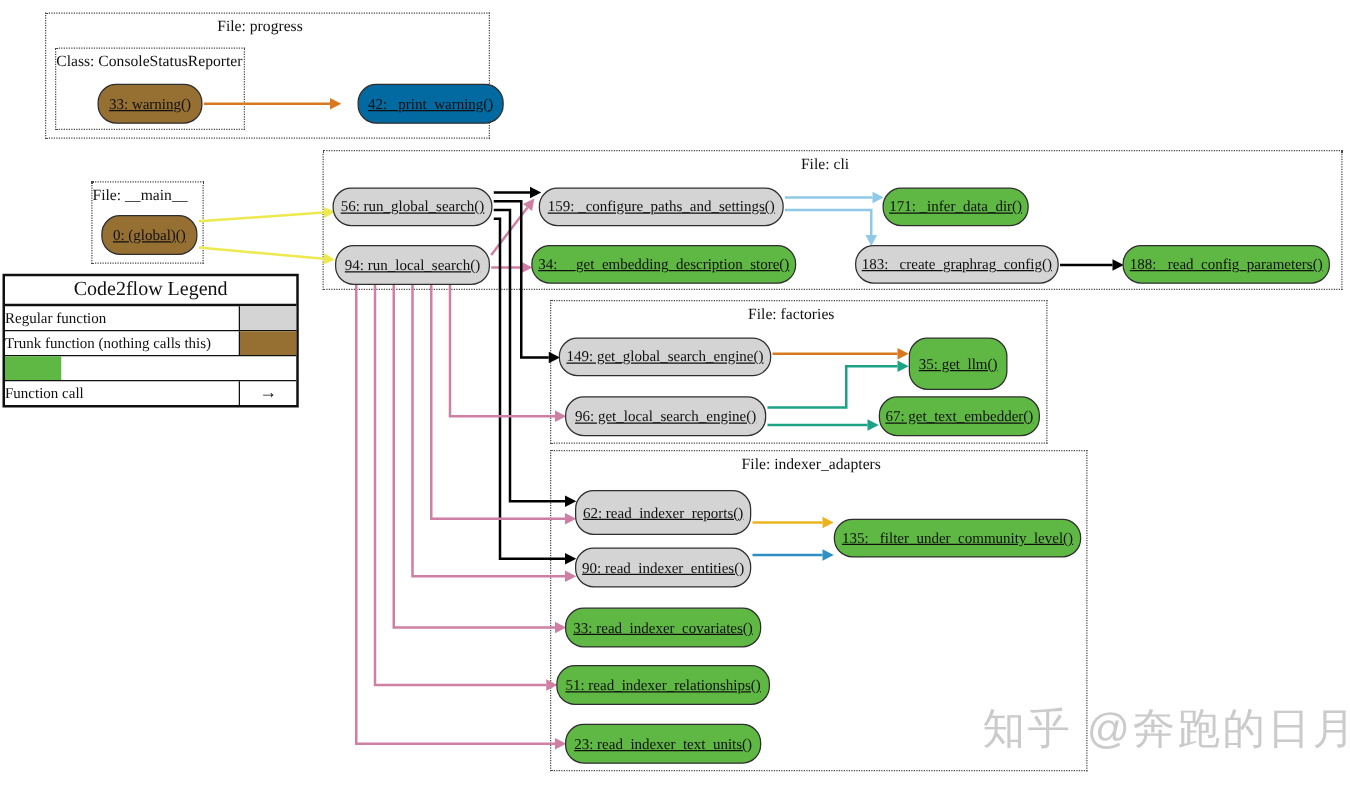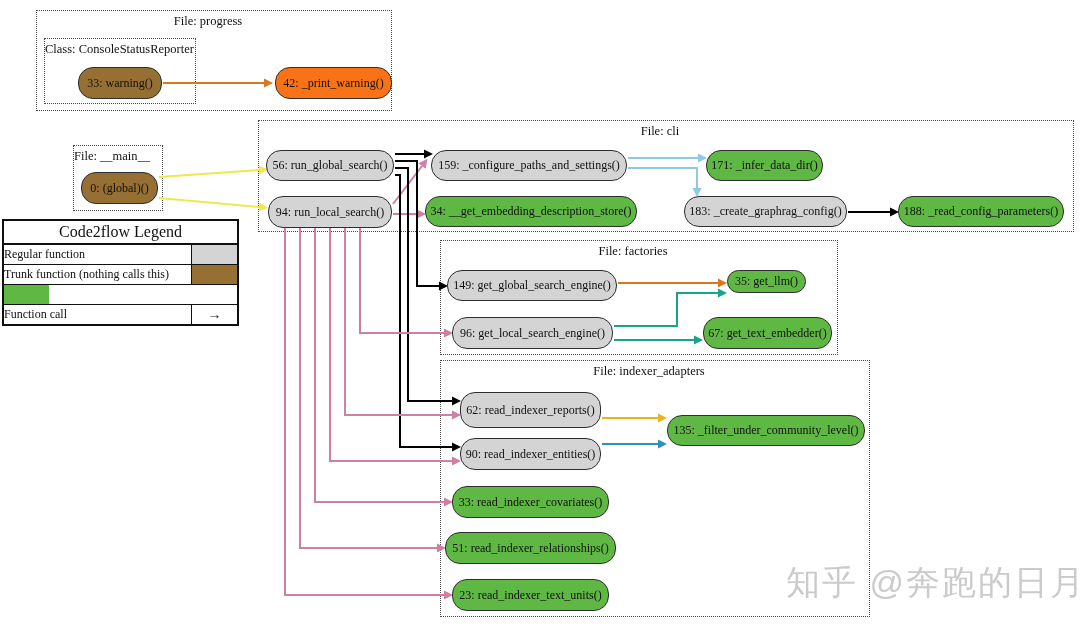--- a/index.html
+++ b/index.html
@@ -6,21 +6,21 @@
   .canvas{position:relative;width:1080px;height:628px;background:#ffffff;
           font-family:"Liberation Serif","DejaVu Serif",serif;overflow:hidden;}
   #groups-layer,#nodes-layer{position:absolute;inset:0;}
   #groups-layer{z-index:1;} #edge-layer{z-index:2;} #nodes-layer{z-index:3;}
   #legend{z-index:4;} #watermark{z-index:5;}
   .group{position:absolute;border:1.6px dotted #4a4a4a;box-sizing:border-box;}
   .group-label{position:absolute;top:3px;left:0;right:12px;text-align:center;
                font-size:12.5px;color:#111;white-space:nowrap;}
   .node{position:absolute;border:1.4px solid #2e2e2e;border-radius:15px;
         display:flex;align-items:center;justify-content:center;
-        font-size:12px;color:#101010;white-space:nowrap;box-sizing:border-box;}
+        font-size:12px;color:#101010;white-space:nowrap;box-sizing:border-box;text-decoration:underline;}
   #edge-layer{position:absolute;left:0;top:0;width:1080px;height:628px;}
   #legend{position:absolute;left:2px;top:219px;width:233px;background:#fff;
           border:2px solid #101010;color:#101010;}
   .legend-title{border-bottom:2px solid #101010;text-align:center;
                 padding:2px 0;font-size:16px;}
   .legend-row{display:flex;border-bottom:1px solid #101010;height:19px;}
   .legend-row:last-child{border-bottom:none;}
   .legend-label{flex:1;text-align:left;line-height:19px;font-size:12px;
                 border-right:1px solid #101010;white-space:nowrap;}
   .legend-swatch{width:45px;display:flex;align-items:center;
@@ -142,31 +142,31 @@
         <path d="M602 418 L 658 418" fill="none" stroke="#eab41f" stroke-width="2"></path>
         <polygon points="667,418 658,422.6 658,413.4" fill="#eab41f"></polygon>
       </g>
       <g>
         <path d="M602 444 L 658 444" fill="none" stroke="#2e8fc0" stroke-width="2"></path>
         <polygon points="667,444 658,448.6 658,439.4" fill="#2e8fc0"></polygon>
       </g>
     </svg>
   <div id="nodes-layer">
       <div class="node" style="left: 78px; top: 67px; width: 84px; height: 32px; background: rgb(150, 111, 51); border-color: rgb(46, 46, 46);">33: warning()</div>
-      <div class="node" style="left: 275px; top: 67px; width: 117px; height: 32px; background: #f97316; border-color: rgb(46, 46, 46);">42: _print_warning()</div>
+      <div class="node" style="left: 286px; top: 67px; width: 117px; height: 32px; background: #0369a1; border-color: rgb(46, 46, 46);">42: _print_warning()</div>
       <div class="node" style="left: 81px; top: 172px; width: 77px; height: 32px; background: rgb(150, 111, 51); border-color: rgb(46, 46, 46);">0: (global)()</div>
       <div class="node" style="left: 266px; top: 150px; width: 128px; height: 31px; background: rgb(212, 212, 212); border-color: rgb(46, 46, 46);">56: run_global_search()</div>
       <div class="node" style="left: 268px; top: 196px; width: 124px; height: 32px; background: rgb(212, 212, 212); border-color: rgb(46, 46, 46);">94: run_local_search()</div>
       <div class="node" style="left: 431px; top: 150px; width: 196px; height: 31px; background: rgb(212, 212, 212); border-color: rgb(46, 46, 46);">159: _configure_paths_and_settings()</div>
       <div class="node" style="left: 706px; top: 150px; width: 117px; height: 31px; background: rgb(95, 184, 68); border-color: rgb(46, 46, 46);">171: _infer_data_dir()</div>
       <div class="node" style="left: 425px; top: 196px; width: 212px; height: 31px; background: rgb(95, 184, 68); border-color: rgb(46, 46, 46);">34: __get_embedding_description_store()</div>
       <div class="node" style="left: 684px; top: 196px; width: 163px; height: 31px; background: rgb(212, 212, 212); border-color: rgb(46, 46, 46);">183: _create_graphrag_config()</div>
       <div class="node" style="left: 898px; top: 196px; width: 166px; height: 31px; background: rgb(95, 184, 68); border-color: rgb(46, 46, 46);">188: _read_config_parameters()</div>
       <div class="node" style="left: 447px; top: 270px; width: 170px; height: 31px; background: rgb(212, 212, 212); border-color: rgb(46, 46, 46);">149: get_global_search_engine()</div>
-      <div class="node" style="left: 727px; top: 270px; width: 79px; height: 23px; background: rgb(95, 184, 68); border-color: rgb(46, 46, 46);">35: get_llm()</div>
+      <div class="node" style="left: 727px; top: 270px; width: 79px; height: 42px; background: rgb(95, 184, 68); border-color: rgb(46, 46, 46);">35: get_llm()</div>
       <div class="node" style="left: 452px; top: 317px; width: 161px; height: 32px; background: rgb(212, 212, 212); border-color: rgb(46, 46, 46);">96: get_local_search_engine()</div>
       <div class="node" style="left: 703px; top: 317px; width: 129px; height: 32px; background: rgb(95, 184, 68); border-color: rgb(46, 46, 46);">67: get_text_embedder()</div>
       <div class="node" style="left: 460px; top: 392px; width: 141px; height: 36px; background: rgb(212, 212, 212); border-color: rgb(46, 46, 46);">62: read_indexer_reports()</div>
       <div class="node" style="left: 667px; top: 415px; width: 198px; height: 31px; background: rgb(95, 184, 68); border-color: rgb(46, 46, 46);">135: _filter_under_community_level()</div>
       <div class="node" style="left: 460px; top: 438px; width: 141px; height: 32px; background: rgb(212, 212, 212); border-color: rgb(46, 46, 46);">90: read_indexer_entities()</div>
       <div class="node" style="left: 452px; top: 486px; width: 157px; height: 32px; background: rgb(95, 184, 68); border-color: rgb(46, 46, 46);">33: read_indexer_covariates()</div>
       <div class="node" style="left: 445px; top: 532px; width: 171px; height: 32px; background: rgb(95, 184, 68); border-color: rgb(46, 46, 46);">51: read_indexer_relationships()</div>
       <div class="node" style="left: 452px; top: 579px; width: 157px; height: 32px; background: rgb(95, 184, 68); border-color: rgb(46, 46, 46);">23: read_indexer_text_units()</div>
     </div>
   <div id="legend">

